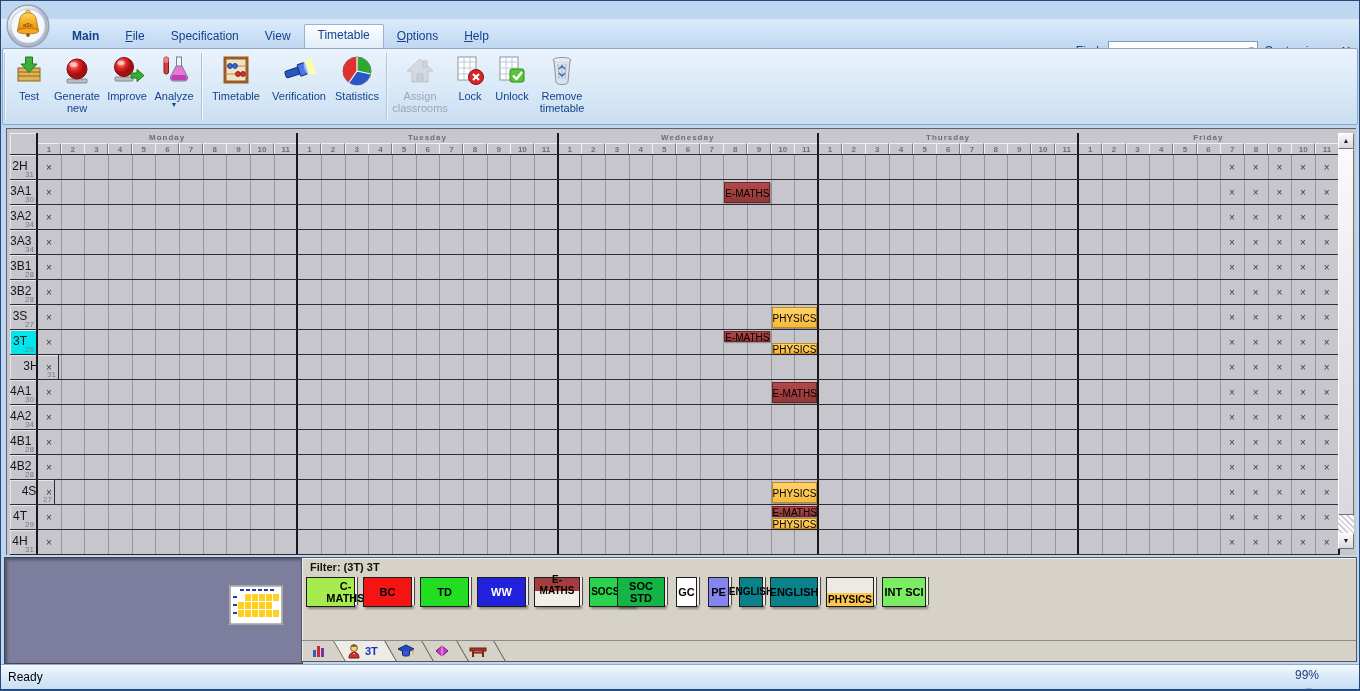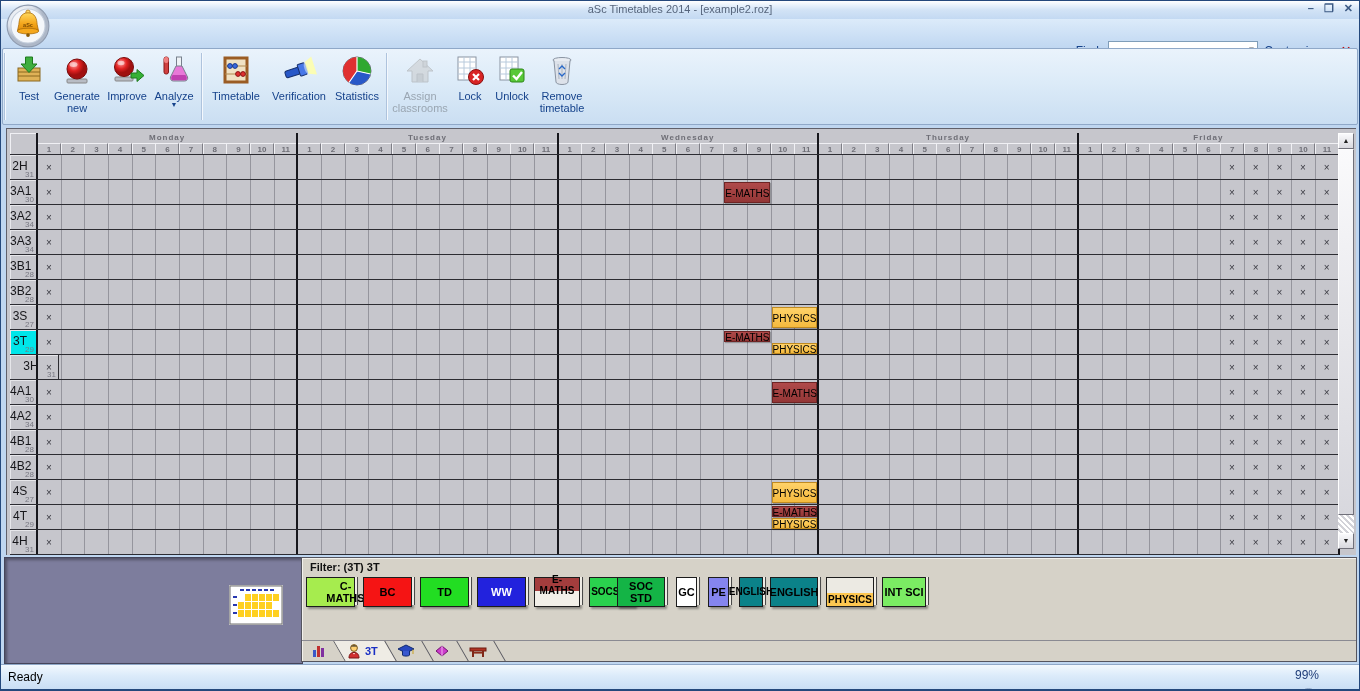--- a/index.html
+++ b/index.html
@@ -104,30 +104,31 @@
   .zthumb{position:absolute;left:12px;top:0;width:11px;height:14px;background:linear-gradient(#fdfdfe,#d4e2f2);
     border:1px solid #7a94b8;box-sizing:border-box;clip-path:polygon(0 0,100% 0,100% 55%,50% 100%,0 55%);}
   .grip{margin-left:4px;}
   .statusbar-bottom{position:absolute;left:0;right:0;bottom:0;height:2px;background:#24487c;}
 </style>
 </head>
 <body>
 
 <div id="window">
 
-  <div class="titlebar">
-    <div class="title-text">aSc Timetables 2014  - [example2.roz]</div>
-    <div class="winbtns">
-      <span>–</span>
-      <span>❒</span>
-      <span>✕</span>
-    </div>
-  </div>
 
   <div class="menubar">
+    <div class="mtabs">
+      <span class="mtab bold">Main</span>
+      <span class="mtab"><span class="accel">File</span></span>
+      <span class="mtab">Specification</span>
+      <span class="mtab">View</span>
+      <span class="mtab active">Timetable</span>
+      <span class="mtab"><span class="accel">Options</span></span>
+      <span class="mtab"><span class="accel">Help</span></span>
+    </div>
     <div class="findbox">
       <span>Find:</span>
       <span class="find-input">
           <span class="arr">▼</span>
         </span>
       <span class="customize">
         <span>Customize</span>
           <span class="arr">▼</span>
       </span>
       <span class="close-red">✕</span>
@@ -432,21 +433,21 @@
         <div class="tt-rowlabel" style="left: 3px; top: 301px; width: 27px; height: 25px;">
           <span class="rn">4B1</span>
           <span class="rs">28</span>
         </div>
         <div class="tt-rowsurface" style="left: 30px; top: 301px; width: 1301.5px; height: 25px;"></div>
         <div class="tt-rowlabel" style="left: 3px; top: 326px; width: 27px; height: 25px;">
           <span class="rn">4B2</span>
           <span class="rs">28</span>
         </div>
         <div class="tt-rowsurface" style="left: 30px; top: 326px; width: 1301.5px; height: 25px;"></div>
-        <div class="tt-rowlabel" style="left: 3px; top: 351px; width: 27px; height: 25px;">
+        <div class="tt-rowlabel" style="left: 3px; top: 351px; width: 45px; height: 25px;">
           <span class="rn">4S</span>
           <span class="rs">27</span>
         </div>
         <div class="tt-rowsurface" style="left: 30px; top: 351px; width: 1301.5px; height: 25px;"></div>
         <div class="tt-rowlabel" style="left: 3px; top: 376px; width: 27px; height: 25px;">
           <span class="rn">4T</span>
           <span class="rs">29</span>
         </div>
         <div class="tt-rowsurface" style="left: 30px; top: 376px; width: 1301.5px; height: 25px;"></div>
         <div class="tt-rowlabel" style="left: 3px; top: 401px; width: 27px; height: 25px;">

